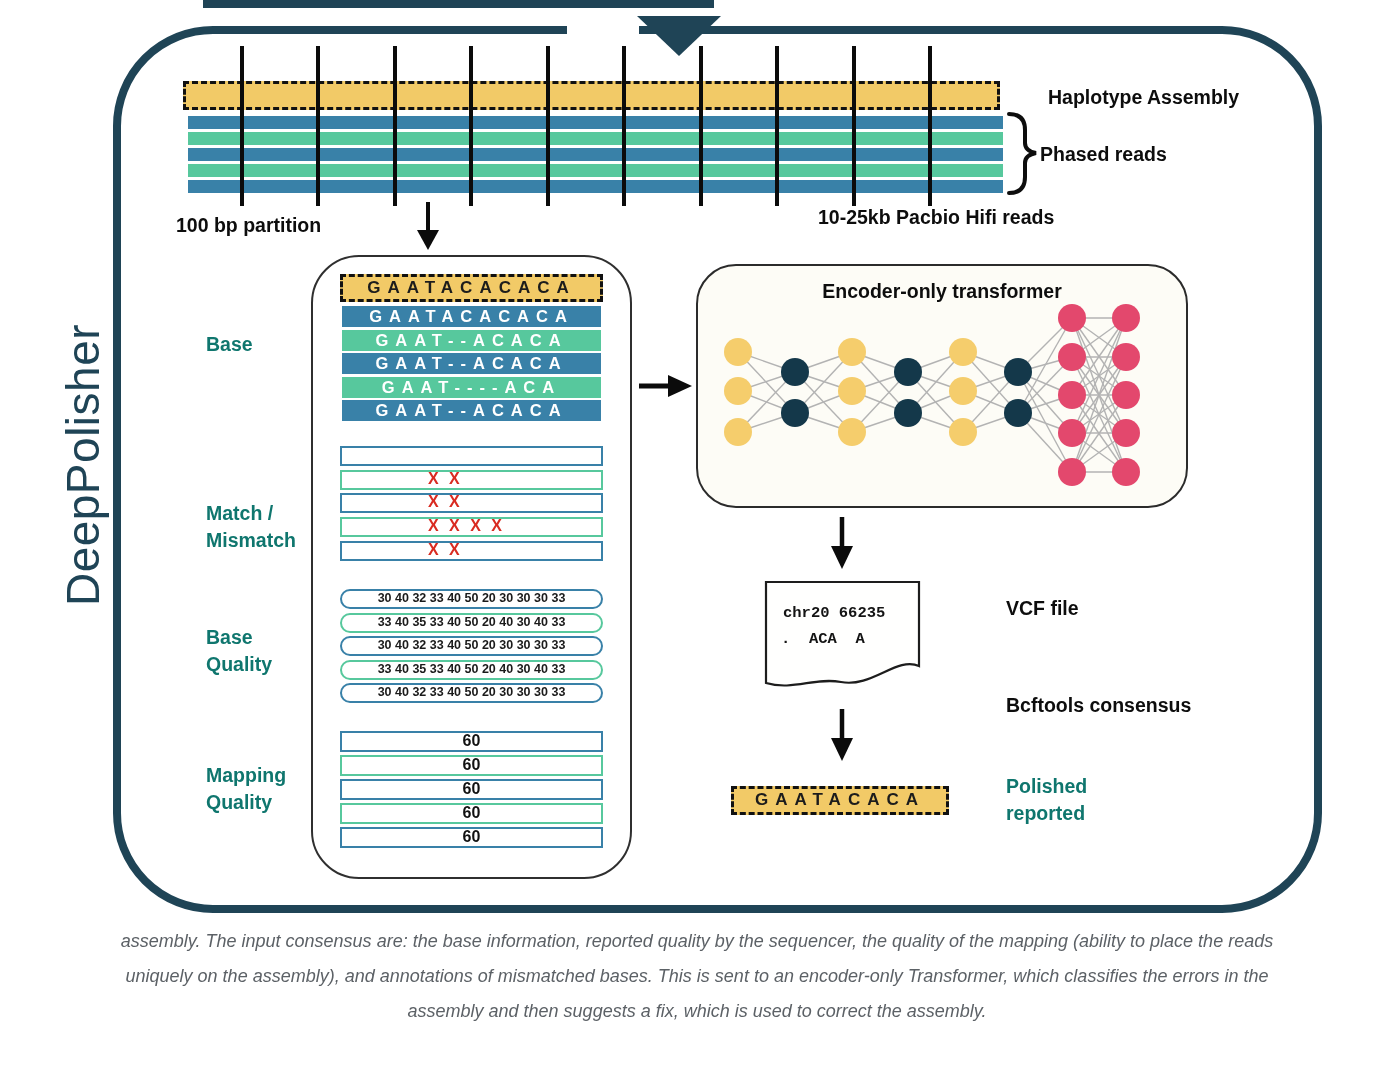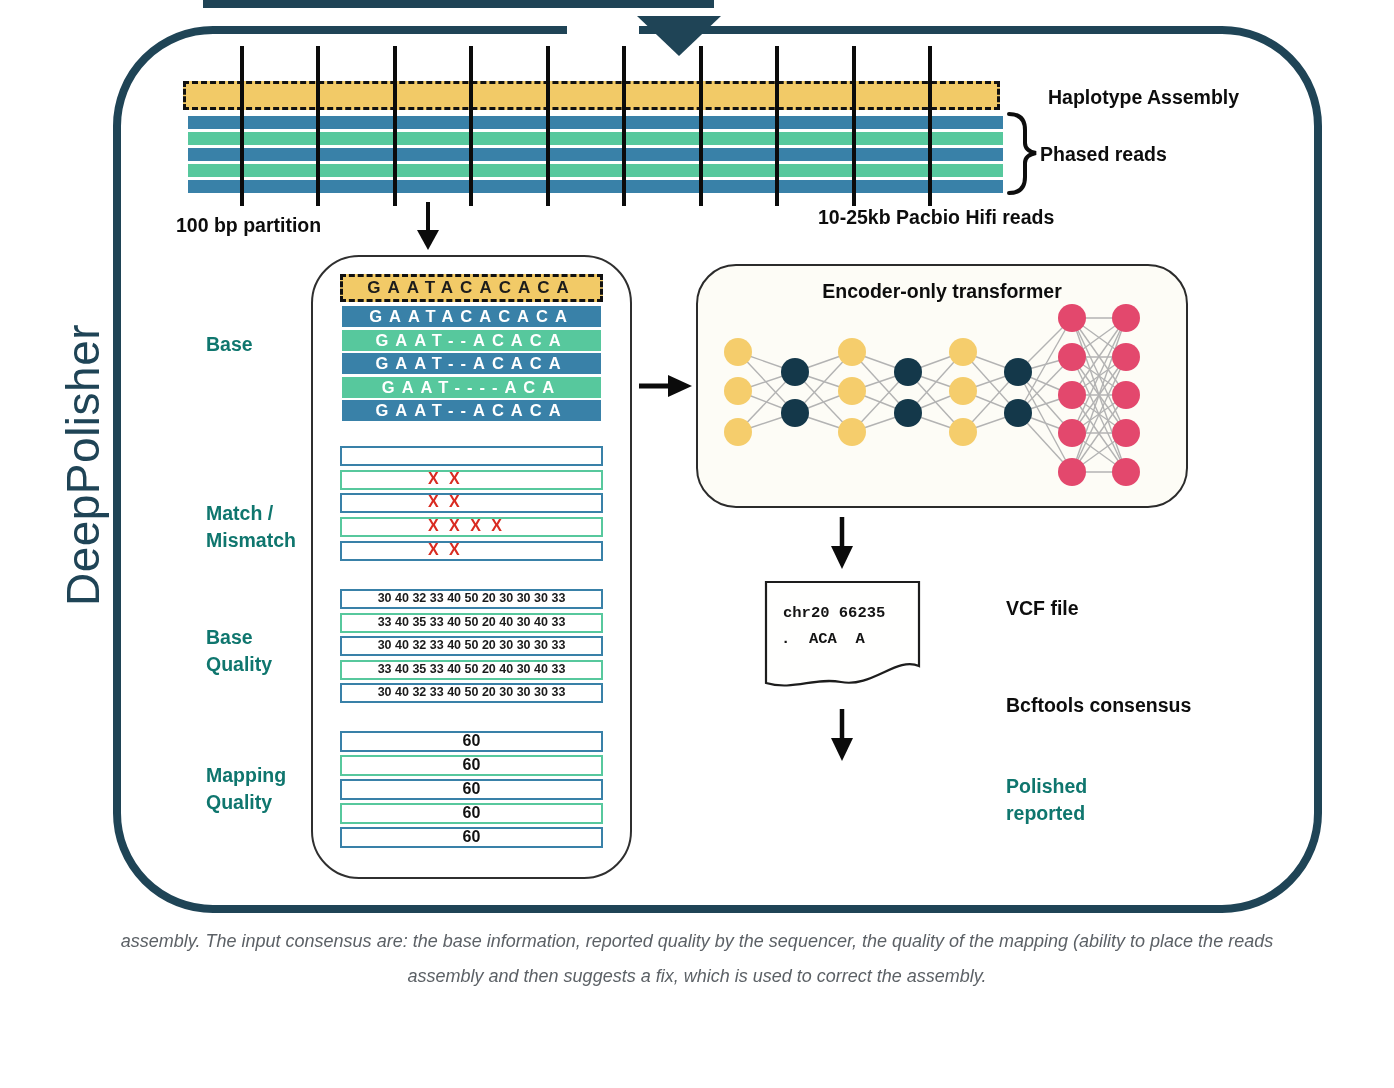--- a/index.html
+++ b/index.html
@@ -29,21 +29,21 @@
                 border:3px dashed #111;box-sizing:border-box;text-align:center;
                 font-weight:bold;font-size:17px;letter-spacing:7px;color:#1c1c1c;
                 line-height:21px;z-index:2;}
   .seq-row{left:342px;width:259px;height:21px;color:#fff;font-weight:bold;font-size:16.5px;
            letter-spacing:7px;text-align:center;line-height:21px;z-index:2;}
   .frame-row{left:340px;width:263px;height:20px;background:#fff;border:2.5px solid;
              box-sizing:border-box;z-index:2;}
   .bd-blue{border-color:var(--bar_blue);} .bd-green{border-color:var(--bar_green);}
   .mm-row{color:var(--red);font-weight:bold;font-size:16px;letter-spacing:3px;
           padding-left:86px;line-height:14px;}
-  .bq-row{font-weight:bold;font-size:12.5px;color:#1a1a1a;text-align:center;line-height:14px;}
+  .bq-row{font-weight:bold;font-size:12.5px;color:#1a1a1a;text-align:center;line-height:14px;border-radius:10px;}
   .mq-row{height:21px;font-weight:bold;font-size:16px;color:#111;text-align:center;line-height:16px;}
   
   .transformer-box{left:696px;top:264px;width:492px;height:244px;background:#FDFCF6;
                    border:2.5px solid #2b2b2b;border-radius:40px;box-sizing:border-box;z-index:1;}
   .transformer-title{left:696px;top:280px;width:492px;text-align:center;font-size:19.5px;
                      font-weight:600;color:#0d0d0d;z-index:4;}
   
   .overlay{position:absolute;left:0;top:0;width:1394px;height:1088px;z-index:3;pointer-events:none;}
   
   .vcf-text{font-family:"Liberation Mono","DejaVu Sans Mono",monospace;font-size:15.5px;
@@ -261,21 +261,23 @@
   <div class="abs vcf-text" style="left:783px;top:604px">chr20 66235</div>
   <div class="abs vcf-text" style="left:781px;top:630px">.  ACA  A</div>
 
   <div class="abs lbl" style="left:1006px;top:597px">VCF file</div>
   <div class="abs lbl" style="left:1006px;top:694px">Bcftools consensus</div>
   <div class="abs sec-lbl" style="left:1006px;top:773px">
     <div>Polished</div>
     <div>reported</div>
   </div>
 
+  <div class="abs polished-box">GAATACACA</div>
 
   <div class="abs deeppolisher">DeepPolisher</div>
 
   <div class="abs caption">
     <div>assembly. The input consensus are: the base information, reported quality by the sequencer, the quality of the mapping (ability to place the reads</div>
+    <div>uniquely on the assembly), and annotations of mismatched bases. This is sent to an encoder-only Transformer, which classifies the errors in the</div>
     <div>assembly and then suggests a fix, which is used to correct the assembly.</div>
   </div>
 
 </div>
 
 </body></html>

